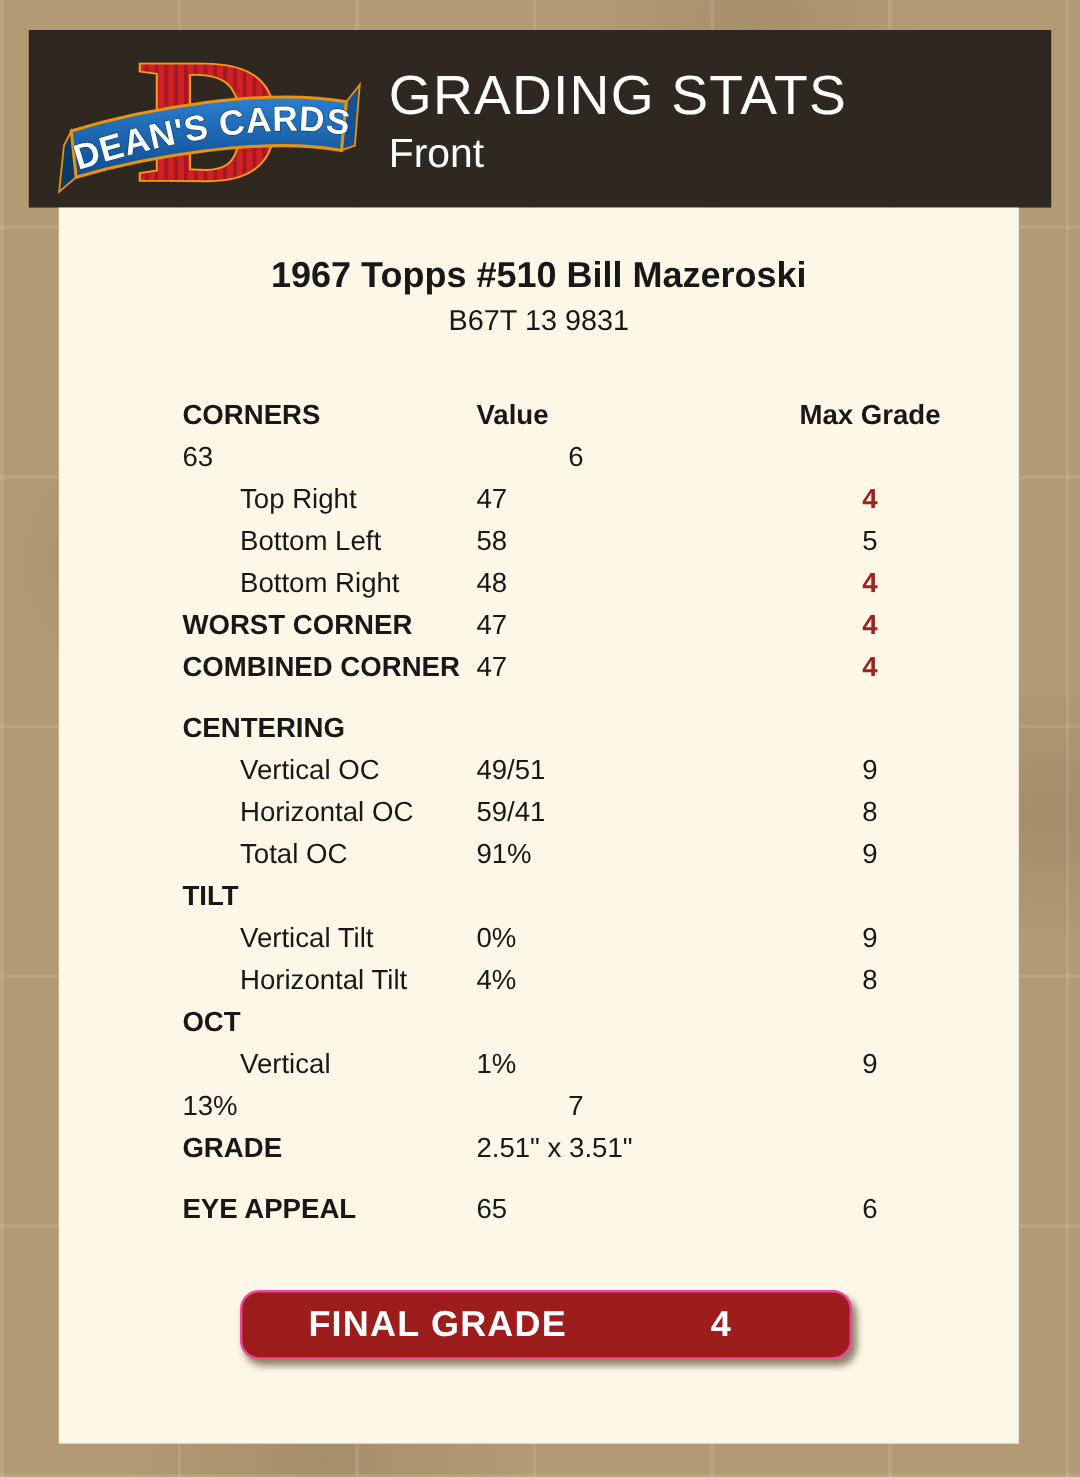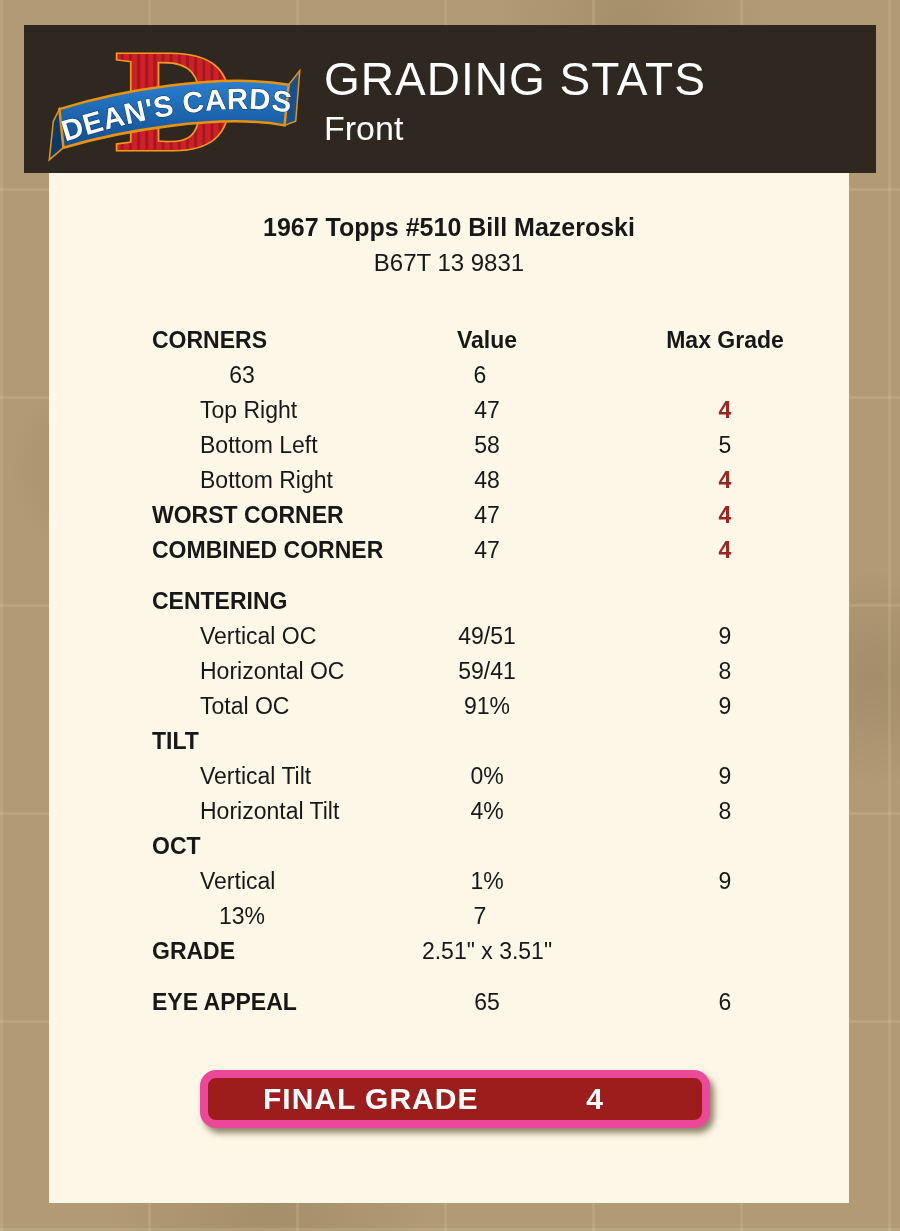--- a/index.html
+++ b/index.html
@@ -33,38 +33,38 @@
   }
   .logo-wrap{flex:0 0 300px; display:flex; justify-content:center; align-items:center; height:100%;}
   .header-titles{flex:1; text-align:left; color:#ffffff; padding-right:50px; padding-top:4px;}
   .header-title{font-size:46px; letter-spacing:1px; line-height:1.1;}
   .header-subtitle{font-size:34px; margin-top:4px;}
 
   .panel{
     position:absolute; left:49px; top:173px; width:800px; height:1030px;
     background:var(--panel-cream);
   }
-  .card-title{margin-top:40px; text-align:center; font-size:25px; font-weight:bold;}
+  .card-title{margin-top:40px; text-align:center; font-size:30px; font-weight:bold;}
   .card-serial{margin-top:7px; text-align:center; font-size:24px;}
 
   .stats-table{margin:46px 49px 0 103px;}
   .trow{display:flex; align-items:center; height:35px; font-size:23px;}
   .cell-label{flex:1 1 auto;}
   .cell-label.indent{padding-left:48px;}
-  .cell-value{flex:0 0 180px; text-align:center;}
+  .cell-value{flex:0 0 180px; text-align:left;}
   .cell-max{flex:0 0 150px; margin-left:73px; text-align:center;}
   .b{font-weight:bold;}
   .red{color:var(--alert-red);}
   .row-spacer{height:16px;}
 
   .final-grade-button{
     margin:50px 0 0 151px;
     width:510px; height:58px;
     background:var(--button-red);
-    border:8px solid #ec4899;
+    border:2px solid #ec4899;
     border-radius:16px;
     box-shadow:4px 5px 6px rgba(125,110,85,0.85);
     display:flex; align-items:center; justify-content:space-between;
     padding:0 98px 0 55px;
     color:#ffffff; font-size:30px; font-weight:bold; letter-spacing:1px;
     cursor:pointer;
   }
 </style>
 </head>
 <body>

